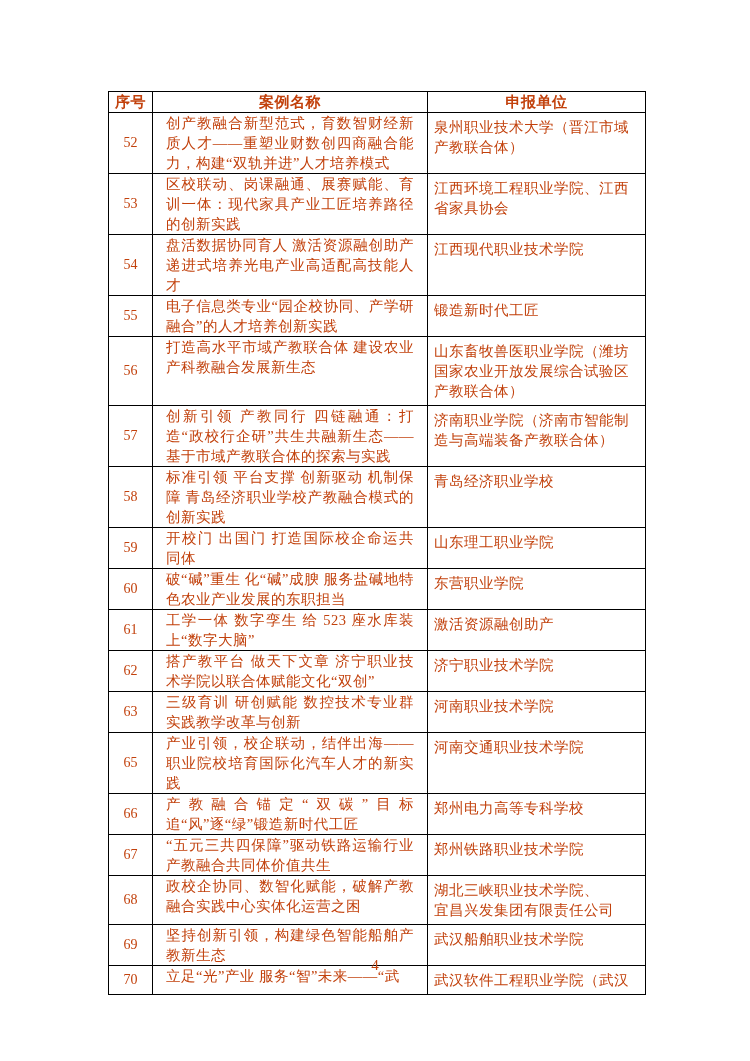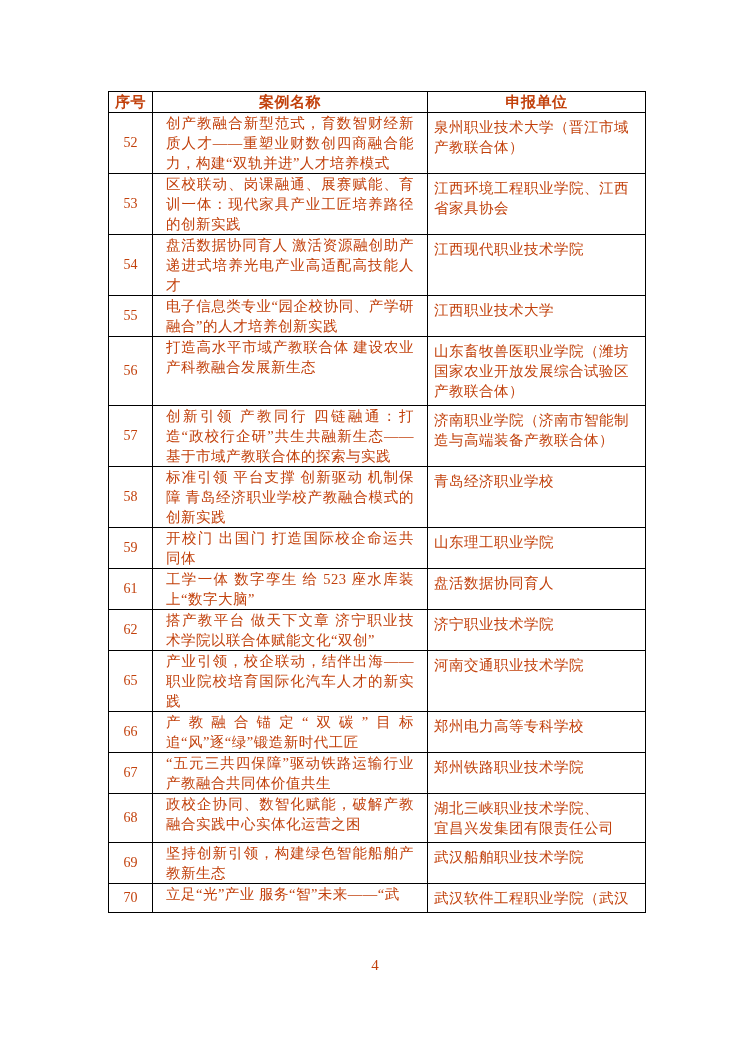--- a/index.html
+++ b/index.html
@@ -102,21 +102,21 @@
           <td class="cell-unit">江西环境工程职业学院、江西省家具协会</td>
         </tr>
         <tr>
           <td class="cell-no">54</td>
           <td class="cell-case">盘活数据协同育人 激活资源融创助产 递进式培养光电产业高适配高技能人才</td>
           <td class="cell-unit">江西现代职业技术学院</td>
         </tr>
         <tr>
           <td class="cell-no">55</td>
           <td class="cell-case">电子信息类专业“园企校协同、产学研融合”的人才培养创新实践</td>
-          <td class="cell-unit">江西职业技术大学</td>
+          <td class="cell-unit">锻造新时代工匠</td>
         </tr>
         <tr>
           <td class="cell-no">56</td>
           <td class="cell-case">打造高水平市域产教联合体 建设农业产科教融合发展新生态</td>
           <td class="cell-unit">山东畜牧兽医职业学院（潍坊国家农业开放发展综合试验区产教联合体）</td>
         </tr>
         <tr>
           <td class="cell-no">57</td>
           <td class="cell-case">创新引领 产教同行 四链融通：打造“政校行企研”共生共融新生态——基于市域产教联合体的探索与实践</td>
           <td class="cell-unit">济南职业学院（济南市智能制造与高端装备产教联合体）</td>
@@ -125,28 +125,38 @@
           <td class="cell-no">58</td>
           <td class="cell-case">标准引领 平台支撑 创新驱动 机制保障 青岛经济职业学校产教融合模式的创新实践</td>
           <td class="cell-unit">青岛经济职业学校</td>
         </tr>
         <tr>
           <td class="cell-no">59</td>
           <td class="cell-case">开校门 出国门 打造国际校企命运共同体</td>
           <td class="cell-unit">山东理工职业学院</td>
         </tr>
         <tr>
+          <td class="cell-no">60</td>
+          <td class="cell-case">破“碱”重生 化“碱”成腴 服务盐碱地特色农业产业发展的东职担当</td>
+          <td class="cell-unit">东营职业学院</td>
+        </tr>
+        <tr>
           <td class="cell-no">61</td>
           <td class="cell-case">工学一体 数字孪生 给 523 座水库装上“数字大脑”</td>
-          <td class="cell-unit">盘活数据协同育人</td>
+          <td class="cell-unit">激活资源融创助产</td>
         </tr>
         <tr>
           <td class="cell-no">62</td>
           <td class="cell-case">搭产教平台 做天下文章 济宁职业技术学院以联合体赋能文化“双创”</td>
           <td class="cell-unit">济宁职业技术学院</td>
+        </tr>
+        <tr>
+          <td class="cell-no">63</td>
+          <td class="cell-case">三级育训 研创赋能 数控技术专业群实践教学改革与创新</td>
+          <td class="cell-unit">河南职业技术学院</td>
         </tr>
         <tr>
           <td class="cell-no">65</td>
           <td class="cell-case">产业引领，校企联动，结伴出海——职业院校培育国际化汽车人才的新实践</td>
           <td class="cell-unit">河南交通职业技术学院</td>
         </tr>
         <tr>
           <td class="cell-no">66</td>
           <td class="cell-case">产教融合锚定“双碳”目标 追“风”逐“绿”锻造新时代工匠</td>
           <td class="cell-unit">郑州电力高等专科学校</td>

